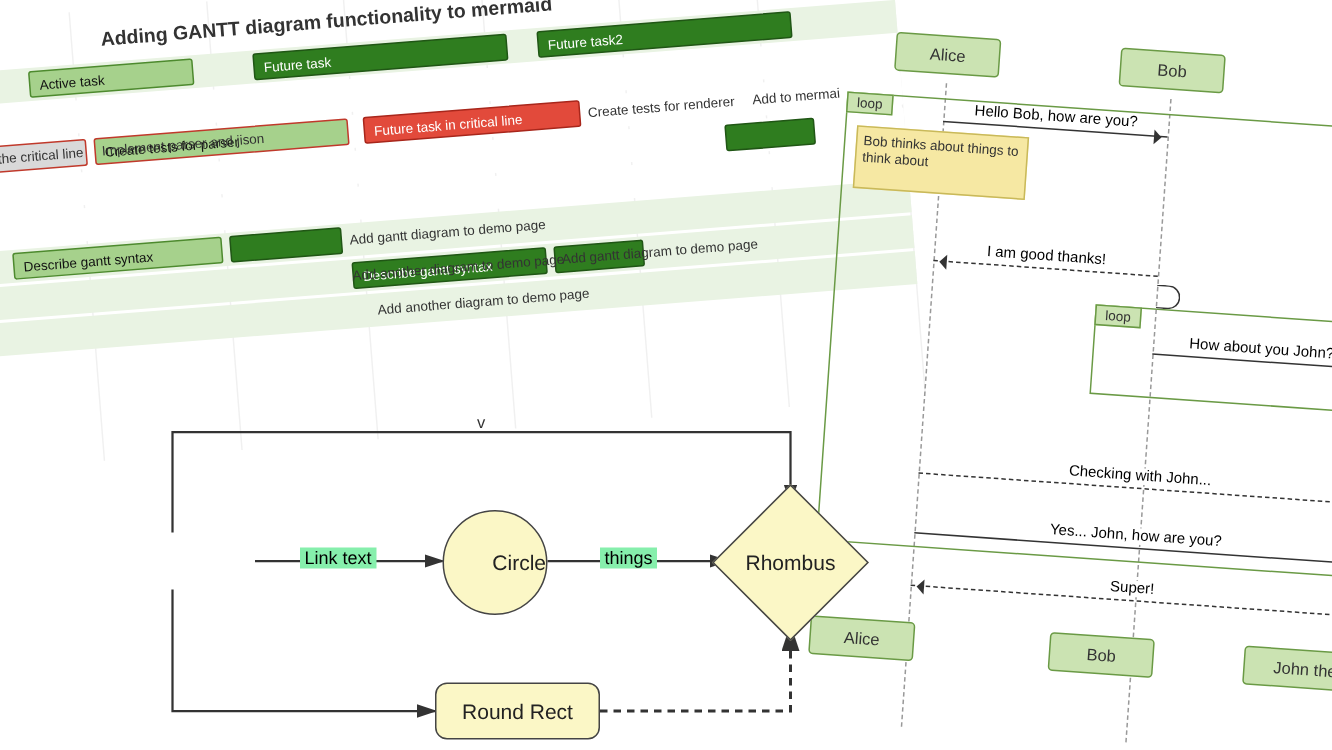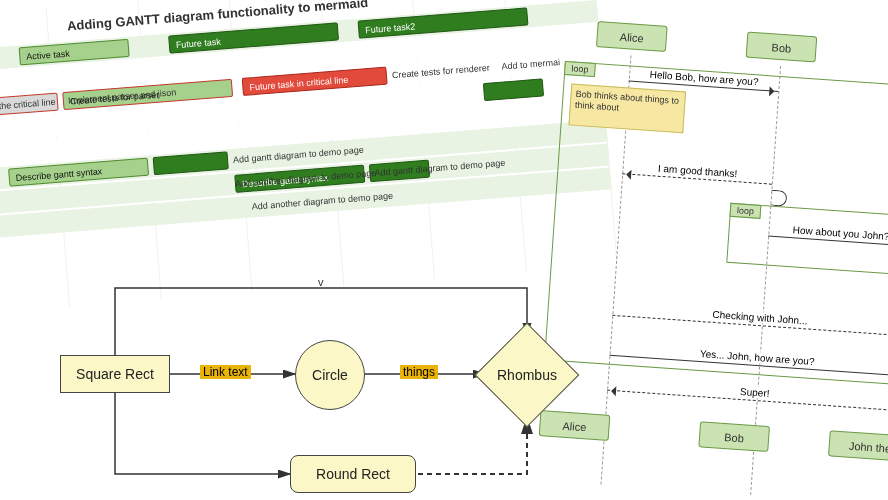--- a/index.html
+++ b/index.html
@@ -103,27 +103,27 @@
     position: absolute;
     background: #fbf7c6;
     border: 1.5px solid #444;
     text-align: center;
     font-size: 14px;
     color: #222;
     display: flex; align-items: center; justify-content: center;
   }
   .node.rect { }
   .node.round { border-radius: 8px; }
-  .node.circle { border-radius: 50%; }
+  .node.circle { border-radius: 50%; justify-content: flex-end; }
   .node.diamond {
     transform: rotate(45deg);
   }
   .node.diamond span { transform: rotate(-45deg); display: block; }
   .edge-label {
-    position: absolute; font-size: 12px; background: #eab308; padding: 0 3px;
+    position: absolute; font-size: 12px; background: #86efac; padding: 0 3px;
   }
   .arrowv {
     position: absolute; font-size: 11px; color: #333;
   }
 </style>
 </head>
 <body>
 
 <div class="gantt">
   <div class="gantt-grid">
@@ -238,32 +238,29 @@
 
     <path d="M305,94 L425,94" fill="none" stroke="#333" stroke-width="1.5" marker-end="url(#ah)"></path>
 
     <path d="M55,113 L55,194 L230,194" fill="none" stroke="#333" stroke-width="1.5" marker-end="url(#ah)"></path>
 
     <path d="M340,194 L467,194 L467,138" fill="none" stroke="#333" stroke-width="2" stroke-dasharray="5,4" marker-end="url(#ah)"></path>
   </svg>
 
   <span class="arrowv" style="left:258px;top:-4px;">v</span>
 
-  <div class="node rect" style="left:0;top:75px;width:110px;height:38px;">
-    <span>Square Rect</span>
-  </div>
 
   <span class="edge-label" style="left:140px;top:85px;">Link text</span>
 
   <div class="node circle" style="left:235px;top:60px;width:70px;height:70px;">
     <span>Circle</span>
   </div>
 
   <span class="edge-label" style="left:340px;top:85px;">things</span>
 
   <div class="node diamond" style="left:430px;top:58px;width:74px;height:74px;">
     <span>Rhombus</span>
   </div>
 
-  <div class="node round" style="left:230px;top:175px;width:126px;height:38px;">
+  <div class="node round" style="left:230px;top:175px;width:110px;height:38px;">
     <span>Round Rect</span>
   </div>
 </div>
 
 </body></html>

